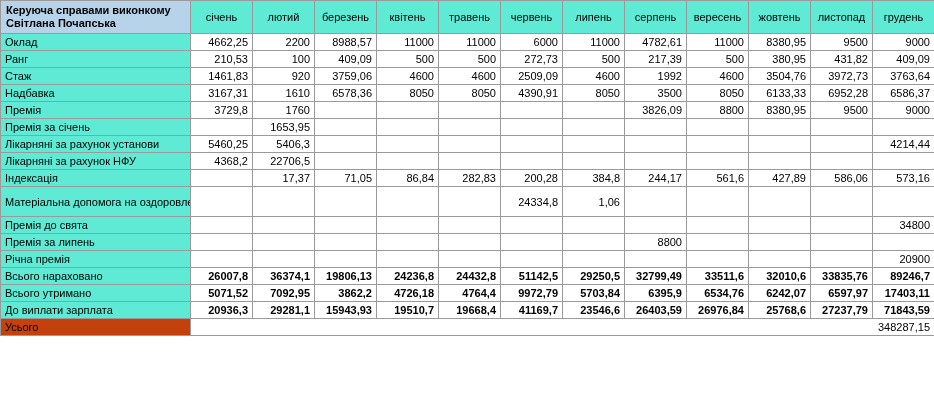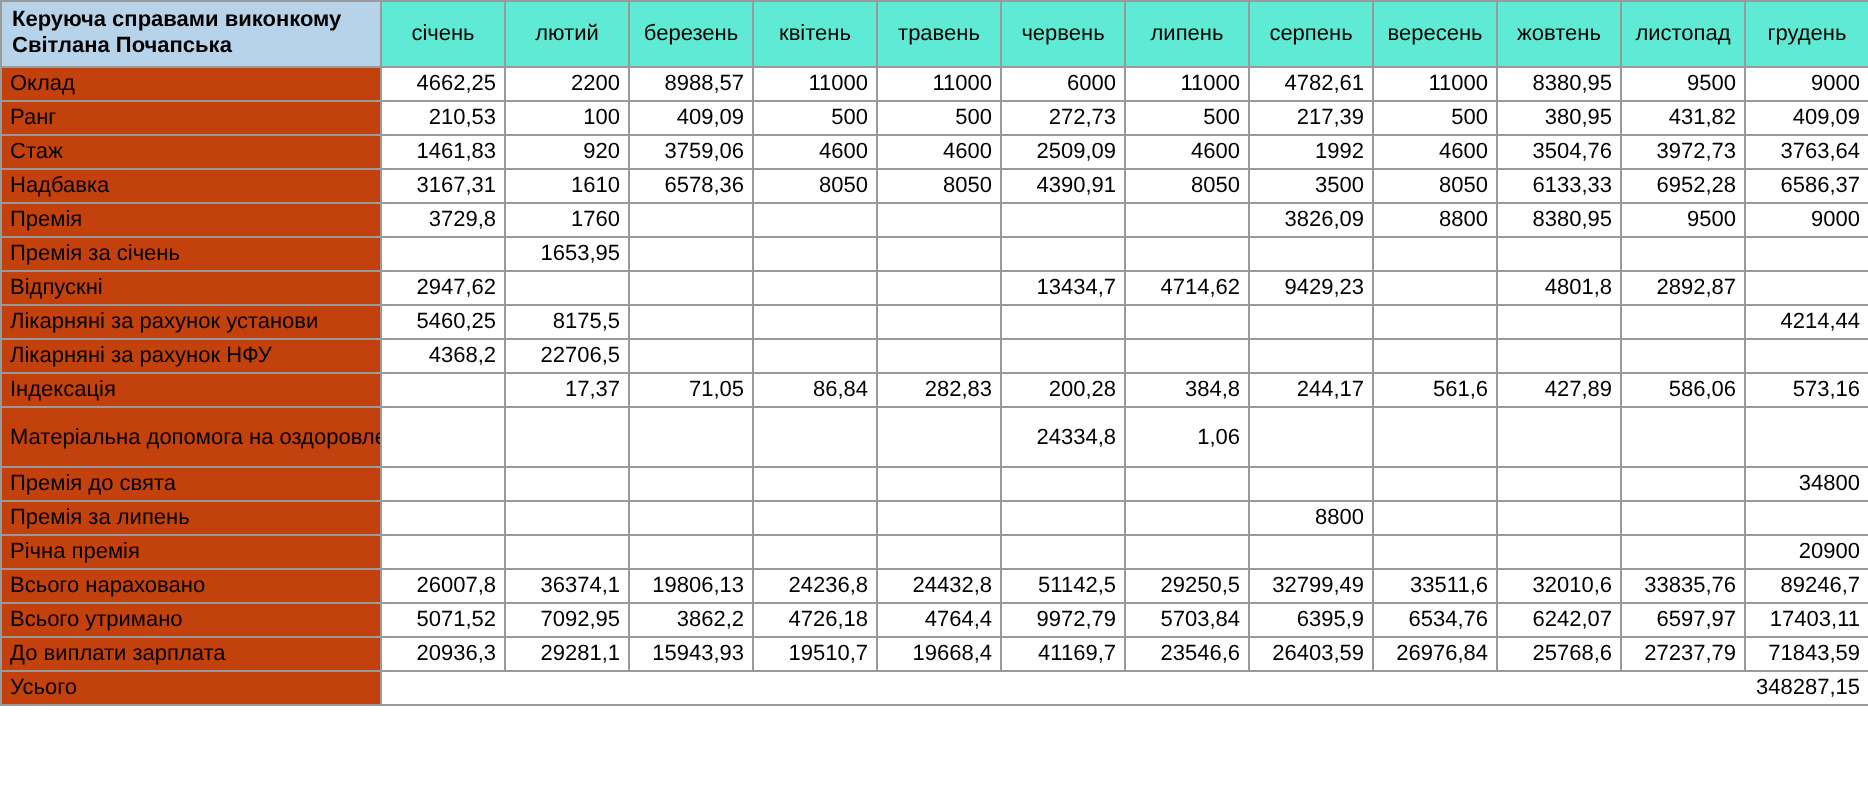--- a/index.html
+++ b/index.html
@@ -46,35 +46,35 @@
   thead th.corner {
     background: #b7d3ea;
     text-align: left;
     font-weight: bold;
     white-space: normal;
     line-height: 13px;
     padding: 3px 5px;
   }
   
   td.rowlabel {
-    background: #c2410c;
+    background: #5eead4;
     text-align: left;
     font-weight: normal;
     white-space: normal;
     line-height: 12px;
   }
   td.rowlabel.bold {
     font-weight: normal;
   }
   td.num {
     text-align: right;
     background: #ffffff;
   }
   td.num.bold {
-    font-weight: normal;
+    font-weight: bold;
   }
   tr.tall td {
     height: 30px;
   }
   td.totalbar {
     background: #ffffff;
     text-align: right;
     font-weight: bold;
     font-size: 16px;
     height: 27px;
@@ -210,38 +210,23 @@
           <td class="num"></td>
           <td class="num"></td>
           <td class="num"></td>
           <td class="num"></td>
           <td class="num"></td>
           <td class="num"></td>
           <td class="num"></td>
           <td class="num"></td>
         </tr>
         <tr>
-          <td class="rowlabel">Відпускні</td>
-          <td class="num">2947,62</td>
-          <td class="num"></td>
-          <td class="num"></td>
-          <td class="num"></td>
-          <td class="num"></td>
-          <td class="num">13434,7</td>
-          <td class="num">4714,62</td>
-          <td class="num">9429,23</td>
-          <td class="num"></td>
-          <td class="num">4801,8</td>
-          <td class="num">2892,87</td>
-          <td class="num"></td>
-        </tr>
-        <tr>
           <td class="rowlabel">Лікарняні за рахунок установи</td>
           <td class="num">5460,25</td>
-          <td class="num">8175,5</td>
+          <td class="num">5406,3</td>
           <td class="num"></td>
           <td class="num"></td>
           <td class="num"></td>
           <td class="num"></td>
           <td class="num"></td>
           <td class="num"></td>
           <td class="num"></td>
           <td class="num"></td>
           <td class="num"></td>
           <td class="num">4214,44</td>

